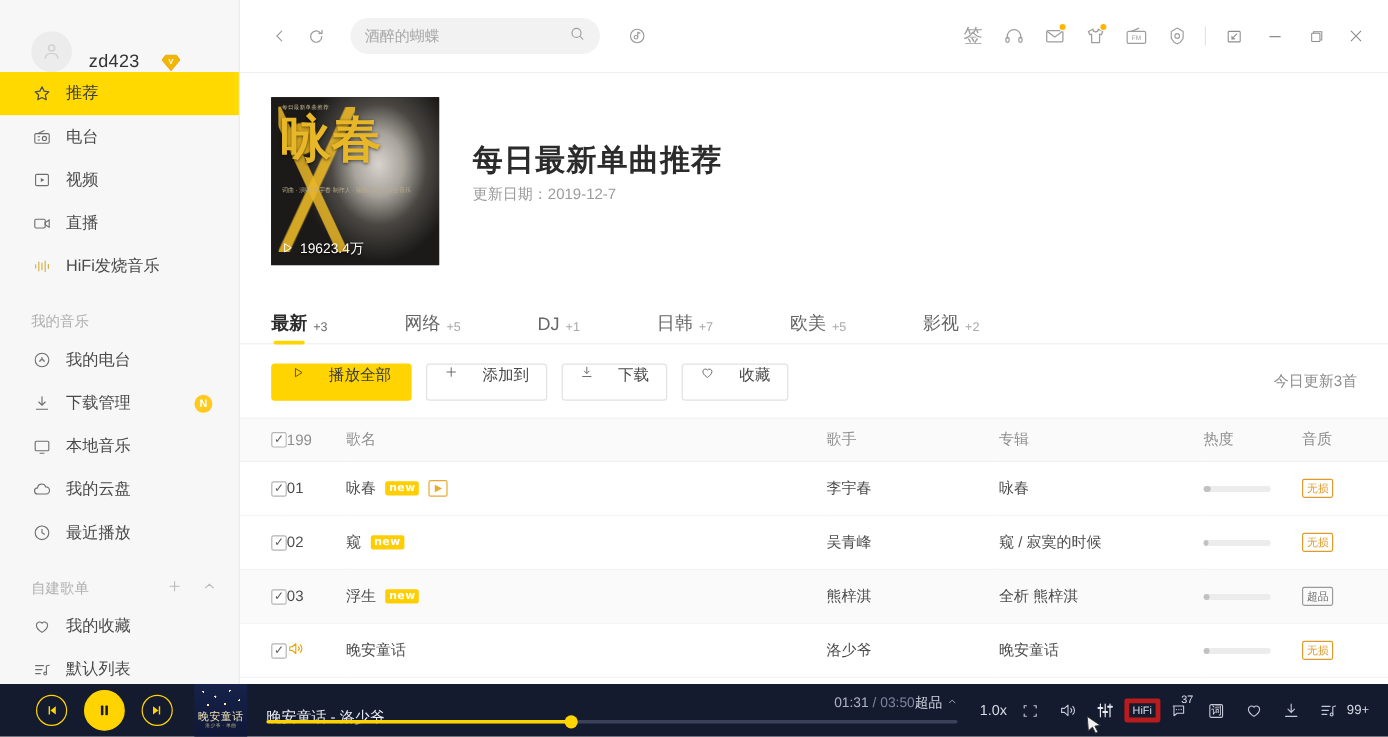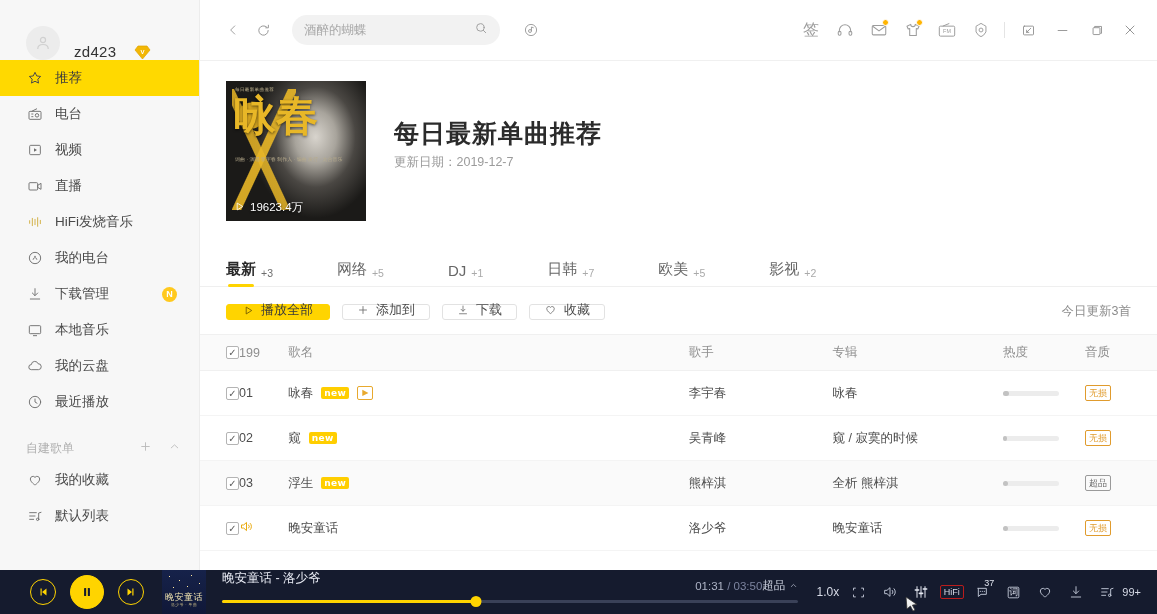--- a/index.html
+++ b/index.html
@@ -133,22 +133,22 @@
   .tab.active { color: #2b2b2b; font-weight: bold; }
   .tab.active::after {
     content:""; position: absolute; left: 2px; bottom: -1px; width: 26px; height: 3px;
     background: #ffd400; border-radius: 2px;
   }
   .tab-sup { font-size: 10.5px; color: #a9a9a9; font-weight: normal; }
   .tab.active .tab-sup { color: #6d6d6d; }
 
   .actions { display: flex; align-items: center; padding: 16px 0 0 26px; gap: 12px; }
   .btn {
-    height: 16px; border: 1px solid #e2e2e2; border-radius: 3px; background: #fff;
-    display:flex; align-items:flex-end; gap: 7px; padding: 0 14px; font-size: 13px; color:#4a4a4a;
+    height: 31px; border: 1px solid #e2e2e2; border-radius: 3px; background: #fff;
+    display:flex; align-items:flex-start; gap: 20px; padding: 0 14px; font-size: 13px; color:#4a4a4a;
   }
   .btn.primary { background: #ffd400; border-color:#ffd400; color: #3a3a3a; padding: 0 16px; }
   .today-new { margin-left: auto; margin-right: 26px; font-size: 12.5px; color: #8c8c8c; }
 
   table.songs { width: 100%; border-collapse: collapse; margin-top: 14px; table-layout: fixed; }
   table.songs th {
     font-weight: normal; font-size: 12.5px; color: #8e8e8e; text-align: left;
     height: 36px; background: #fafafa; border-top:1px solid #f0f0f0; border-bottom:1px solid #f0f0f0;
   }
   table.songs td { height: 45px; font-size: 12.5px; color: #4d4d4d; border-bottom: 1px solid #f4f4f4; }
@@ -216,41 +216,41 @@
   .mini-cover .t {
     position:absolute; left:0; right:0; top: 21px; text-align:center;
     font-size: 9px; color:#f1e4b0; font-family:"DejaVu Serif", serif; letter-spacing:.5px;
   }
   .mini-cover .t2 {
     position:absolute; left:0; right:0; top: 32px; text-align:center;
     font-size: 4px; color:#b9ad80; letter-spacing:.3px;
   }
   .now-wrap { margin-left: 16px; flex: 1; position: relative; height: 44px; }
   .now-title {
-    position:absolute; top: 0; left: 0; font-size: 12.5px; color: #e7eaf3;
+    position:absolute; top: 20px; left: 0; font-size: 12.5px; color: #e7eaf3;
   }
   .prog {
     position:absolute; left: 0; right: 0; top: 30px; height: 3px; background: #3a4158; border-radius:2px;
   }
   .prog i { position:absolute; left:0; top:0; height: 3px; background: #ffd400; border-radius: 2px; }
   .prog .knob {
     position:absolute; top: -4px; width: 11px; height: 11px; border-radius: 50%; background:#ffd400;
     transform: translateX(-50%);
   }
   .times { position:absolute; right: 0; top: 8px; display:flex; align-items:center; }
   .time-txt { font-size: 11.5px; color:#aeb4c6; }
   .time-txt .tot { color:#7d85a0; }
   .qual-sel { font-size: 11.5px; color:#cfd4e2; display:flex; align-items:center; gap:4px; }
   .pright { display:flex; align-items:center; gap: 0; padding-right: 8px; padding-left: 14px; }
   .pico {
     width: 31px; height: 44px; display:flex; align-items:center; justify-content:center;
     color:#c3c9d8; position: relative; font-size: 13px;
   }
   .hifi-box {
-    border:1px solid #b91c1c; border-radius:2px; font-size: 9px; padding: 1px 3px; color:#d7dbe7;
+    border:4px solid #b91c1c; border-radius:2px; font-size: 9px; padding: 1px 3px; color:#d7dbe7;
   }
   .cnt-sup { position:absolute; top: 8px; right: 4px; font-size: 9px; color:#dfe3ee; }
   .plist-count { font-size: 11px; color:#d7dbe7; padding-right: 8px; }
   .cursor {
     position:absolute; left: 905px; top: 596px; width: 14px; height: 18px; z-index: 50;
   }
 </style>
 </head>
 <body>
 
@@ -318,20 +318,23 @@
 
     <div class="nav-item">
       <span class="ico">
         <svg width="16" height="16" viewBox="0 0 24 24" stroke="#d3b24a" stroke-width="1.5" stroke-linecap="round">
           <path d="M4 10v4M8 6.5v11M12 8v8M16 5.5v13M20 9.5v5"></path>
         </svg>
       </span>
       <span class="nav-label">HiFi发烧音乐</span>
     </div>
 
+    <div class="nav-section">
+      <span>我的音乐</span>
+    </div>
 
     <div class="nav-item">
       <span class="ico">
         <svg width="16" height="16" viewBox="0 0 24 24" fill="none" stroke="#6e6e6e" stroke-width="1.4">
           <circle cx="12" cy="12" r="8.5"></circle>
             <path d="M9.2 14.6c0-1.8 1.2-3 2.8-3s2.8 1.2 2.8 3"></path>
             <circle cx="12" cy="9.6" r="1.1" fill="#6e6e6e" stroke="none"></circle>
         </svg>
       </span>
       <span class="nav-label">我的电台</span>

